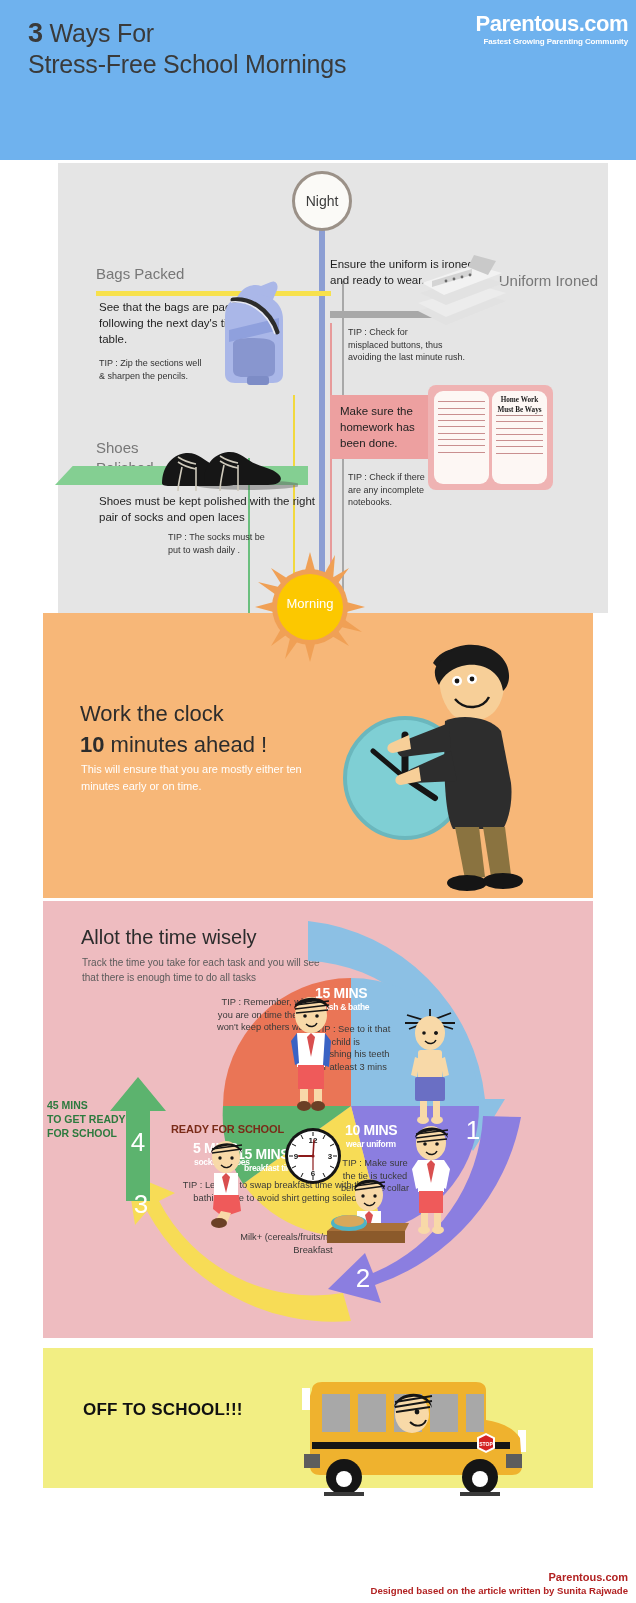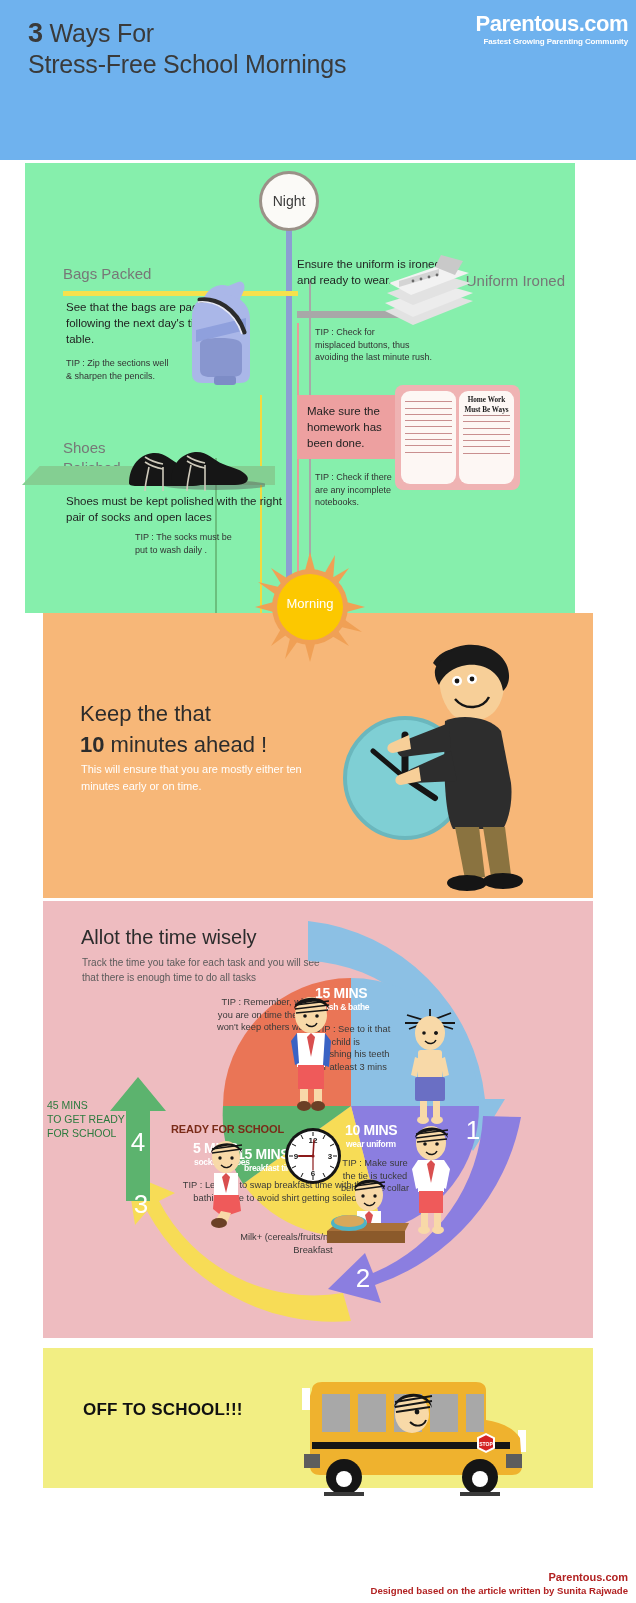--- a/index.html
+++ b/index.html
@@ -57,23 +57,23 @@
     color: #ffffff;
     font-size: 8px;
     font-weight: 700;
     letter-spacing: -0.1px;
     line-height: 11px;
   }
 
   
   .night {
     position: absolute;
-    left: 25px; top: 163px;
+    left: 58px; top: 163px;
     width: 550px; height: 450px;
-    background: #86efac;
+    background: #e5e5e5;
   }
   .night-line {
     position: absolute;
     width: 6px;
     background: #8c9ed3;
   }
   .thin-line { position: absolute; }
 
   .night-circle {
     position: absolute;
@@ -231,21 +231,21 @@
     position: absolute;
     color: #7a2b18;
     font-size: 11px;
     font-weight: 700;
     letter-spacing: -0.1px;
   }
   .green-lbl {
     position: absolute;
     color: #2c7a3e;
     font-size: 10.5px;
-    font-weight: 400;
+    font-weight: 700;
     line-height: 14px;
   }
 
   
   .bus-panel {
     position: absolute;
     left: 43px; top: 1348px;
     width: 550px; height: 140px;
     background: #f2ee83;
   }
@@ -409,21 +409,21 @@
       <polygon points="3,30 28,36 24,45"></polygon>
     </g>
     <circle cx="55" cy="55" r="38" fill="#f0a055"></circle>
     <circle cx="55" cy="55" r="33" fill="#fcc800"></circle>
   </svg>
   <div style="position:absolute; left:0; top:44px; width:110px; text-align:center; color:#ffffff; font-size:13px;">Morning</div>
 </div>
 
 <div class="morning">
   <div class="m-head">
-    <span>Keep the that</span><br>
+    <span>Work the clock</span><br>
     <b>10</b><span> minutes ahead !</span>
   </div>
   <div class="m-sub">This will ensure that you are mostly either ten minutes early or on time.</div>
 
   <svg style="position:absolute; left:290px; top:20px;" width="230" height="260" viewBox="0 0 230 260">
     <circle cx="72" cy="145" r="60" fill="#7fcfd4" stroke="#6bb7bd" stroke-width="4"></circle>
     <path d="M72 145 L72 102" stroke="#151515" stroke-width="7" stroke-linecap="round"></path>
     <path d="M72 145 L40 118" stroke="#151515" stroke-width="5" stroke-linecap="round"></path>
     <path d="M72 145 L102 165" stroke="#151515" stroke-width="6" stroke-linecap="round"></path>
 

